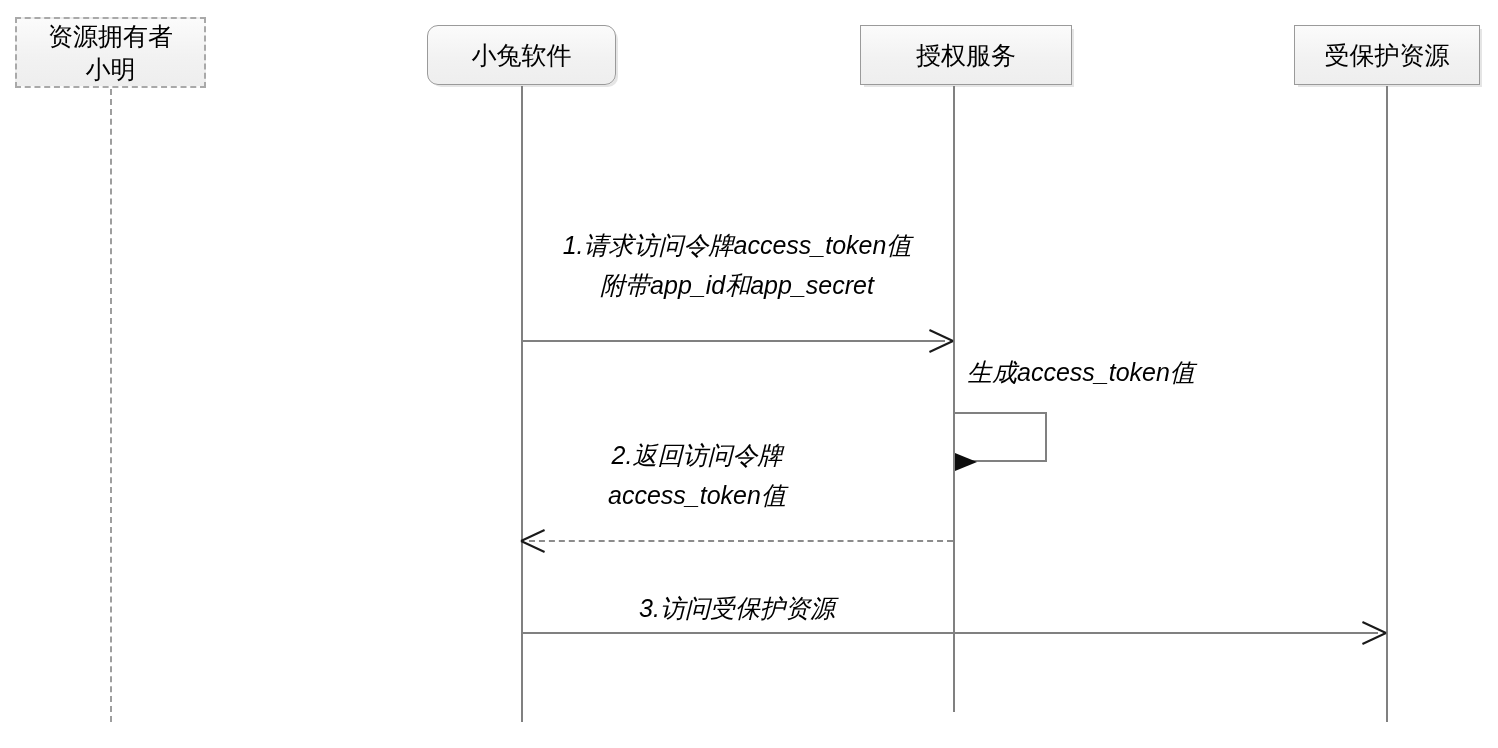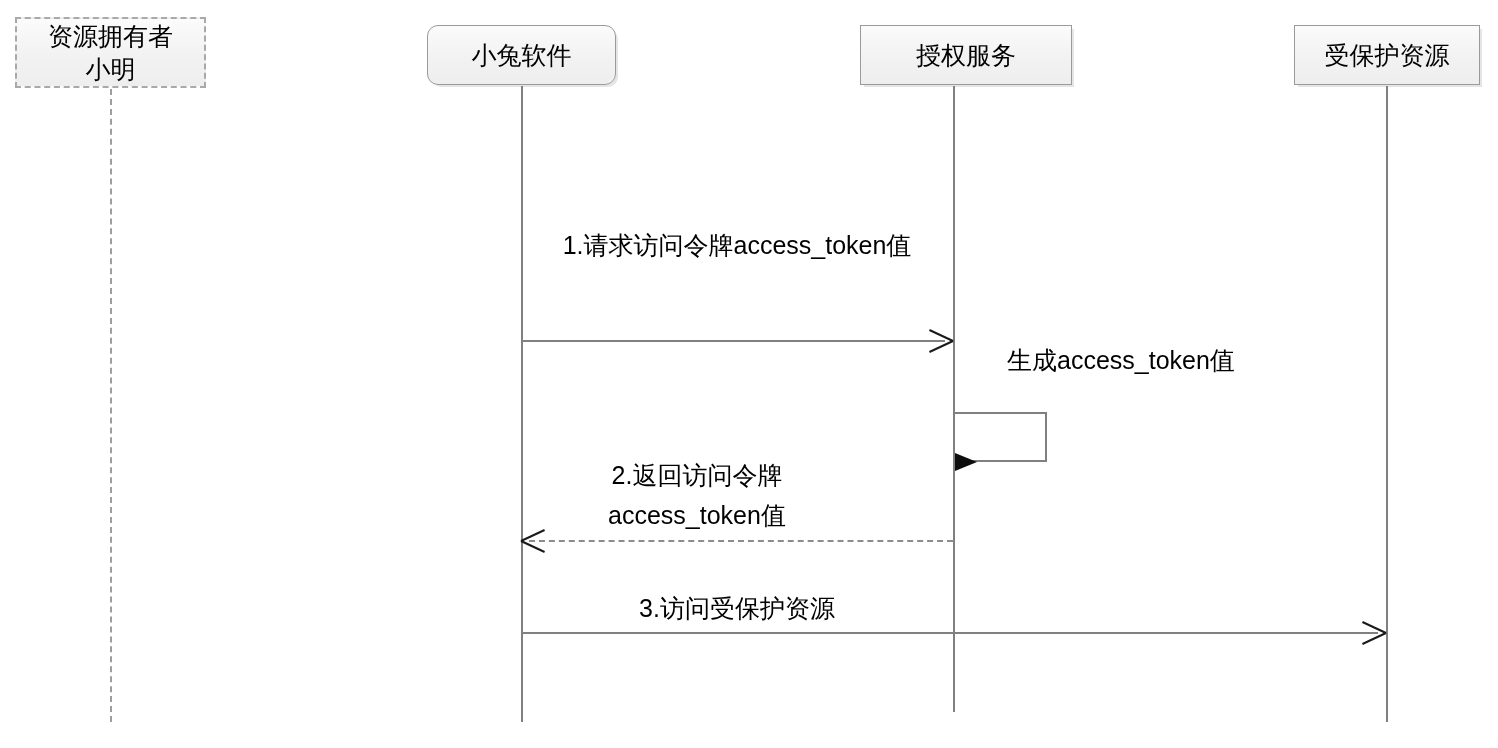--- a/index.html
+++ b/index.html
@@ -106,21 +106,21 @@
     position: absolute;
     color: #000000;
     font-size: 25px;
     line-height: 40px;
     text-align: center;
     white-space: nowrap;
   }
   .msg-label.leftal {
     text-align: left;
   }
-  .msg-label .lbl-line { display: block; }
+  .msg-label .lbl-line { display: block; font-style: italic; }
 </style>
 </head>
 <body>
 
 <div id="canvas">
 
   <div class="participant dashed" style="left:15px; top:17px; width:191px; height:71px;">
     <span class="pline">资源拥有者</span>
     <span class="pline">小明</span>
   </div>
@@ -140,34 +140,35 @@
   <div class="lifeline dashed-life" style="left:110px; top:89px; height:633px;"></div>
 
   <div class="lifeline" style="left:521px; top:86px; height:636px;"></div>
 
   <div class="lifeline" style="left:953px; top:86px; height:626px;"></div>
 
   <div class="lifeline" style="left:1386px; top:86px; height:636px;"></div>
 
   <div class="msg-label" style="left:521px; top:225px; width:432px;">
     <span class="lbl-line">1.请求访问令牌access_token值</span>
+    <span class="lbl-line">附带app_id和app_secret</span>
   </div>
   <div class="msg-line" style="left:521px; top:340px; width:424px;"></div>
   <div class="arrow-open right" style="left:953px; top:340px;">
     <span class="a"></span>
       <span class="b"></span>
   </div>
 
-  <div class="msg-label leftal" style="left:967px; top:340px; width:400px;margin-left:40px;">
+  <div class="msg-label leftal" style="left:967px; top:352px; width:400px;">
     <span class="lbl-line">生成access_token值</span>
   </div>
   <div class="selfloop" style="left:953px; top:412px; width:94px; height:50px;"></div>
   <div class="arrow-filled" style="left:955px; top:453px; transform: rotate(180deg);"></div>
 
-  <div class="msg-label" style="left:521px; top:455px; width:352px;">
+  <div class="msg-label" style="left:521px; top:435px; width:352px;">
     <span class="lbl-line">2.返回访问令牌</span>
     <span class="lbl-line">access_token值</span>
   </div>
   <div class="msg-line dashed-msg" style="left:529px; top:540px; width:424px;"></div>
   <div class="arrow-open left" style="left:521px; top:540px;">
     <span class="a"></span>
       <span class="b"></span>
   </div>
 
   <div class="msg-label" style="left:521px; top:588px; width:432px;">

